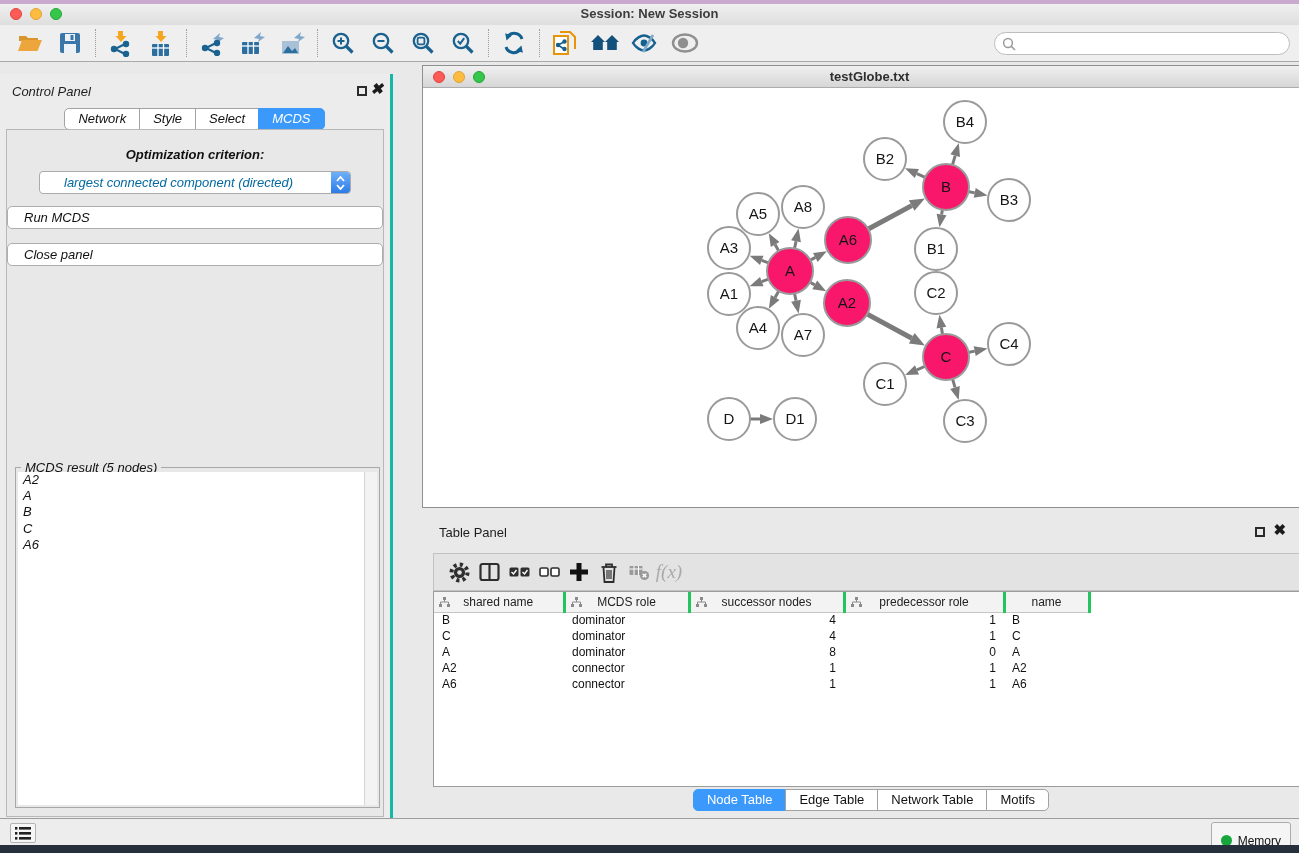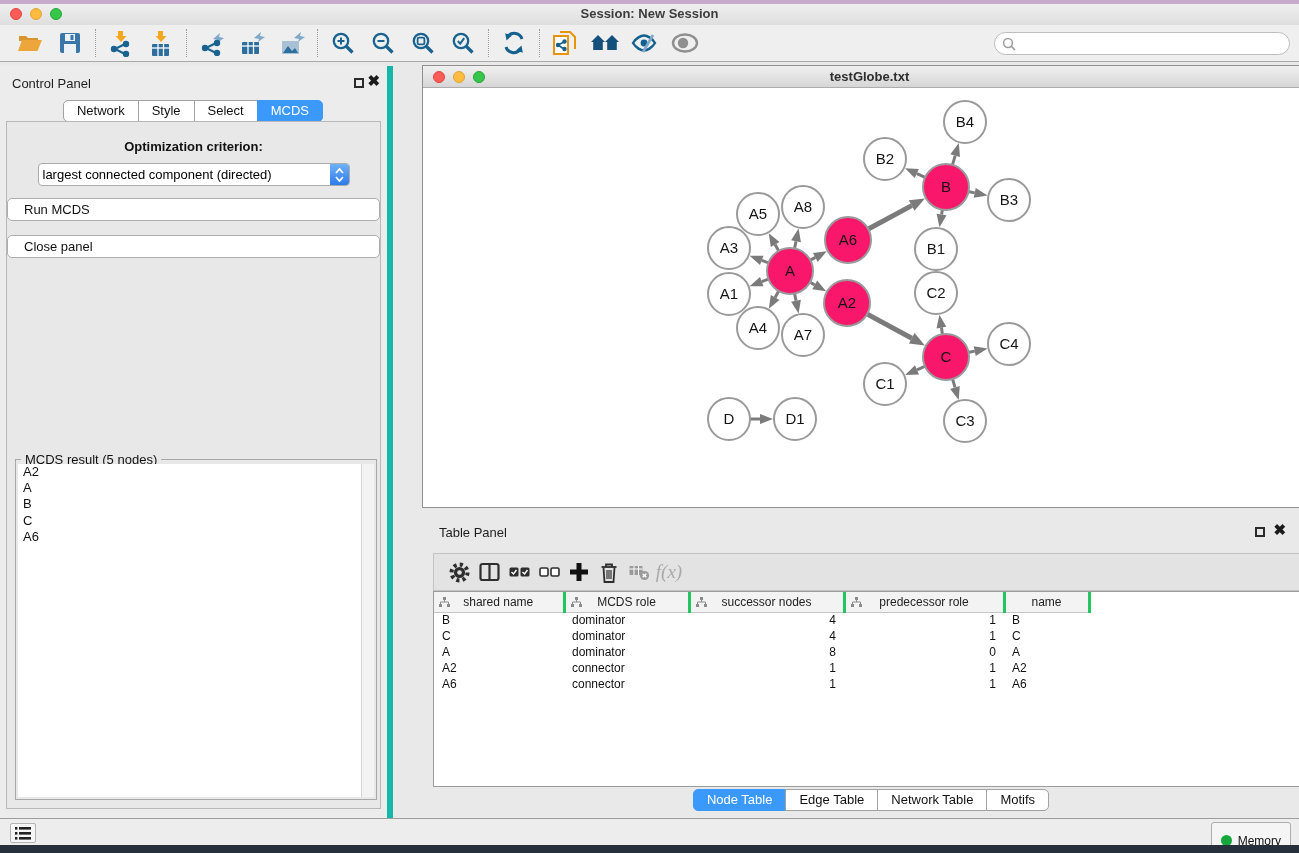--- a/index.html
+++ b/index.html
@@ -26,38 +26,38 @@
   
   .toolbar { position:absolute; left:0; top:25px; width:100%; height:37px; background:#EFEFEF;
     border-bottom:1px solid #A9A9A9; display:flex; align-items:center; padding:0 10px; }
   .tbtn { width:40px; height:32px; display:flex; align-items:center; justify-content:center; cursor:default; }
   .tsep { width:1px; height:28px; border-left:1px dotted #9C9C9C; margin:0 5px; }
   .tsearch { position:absolute; right:9px; top:7px; width:296px; height:23px; background:#fff;
     border:1px solid #BDBDBD; border-radius:12px; display:flex; align-items:center; padding-left:7px; }
   .tsearch input { border:none; outline:none; flex:1; font-size:13px; background:transparent; margin-left:5px; font-family:"Liberation Sans",sans-serif; }
 
   
-  .control-panel { position:absolute; left:0; top:66px; width:393px; height:756px;
-    background:#ECECEC; border-right:6px solid #14b8a6; }
+  .control-panel { position:absolute; left:0; top:74px; width:393px; height:756px;
+    background:#ECECEC; border-right:3px solid #14b8a6;font-style:italic; }
   .cp-title { position:absolute; left:12px; top:10px; font-size:13px; color:#1E1E1E; }
   .winbtn-float { position:absolute; top:12px; width:10px; height:10px; border:2px solid #2B2B2B; }
   .winbtn-close { position:absolute; top:6px; font-size:15px; font-weight:bold; color:#1B1B1B; line-height:18px; }
   .cp-float { right:23px; } .cp-close { right:7px; }
   .cp-tabs { position:absolute; left:0; top:34px; width:100%; display:flex; justify-content:center; }
   .seg { height:22px; line-height:20px; padding:0 13px; background:#fff; border:1px solid #A2A2A2;
     font-size:13px; color:#111; margin-left:-1px; }
   .seg.first { border-radius:5px 0 0 5px; }
   .seg.last { border-radius:0 5px 5px 0; }
   .seg.active { background:#3C99FC; border-color:#3C99FC; color:#fff; }
   .cp-pane { position:absolute; left:6px; right:6px; top:55px; bottom:13px;
     border:1px solid #B8B8B8; background:#E8E8E8; }
   .opt-label { text-align:center; margin-top:17px; font-size:13px; font-weight:600; color:#111; }
   .criterion { position:relative; margin:9px auto 0; width:312px; height:23px;
     background:#fff; border:1px solid #ABABAB; border-radius:4px; }
-  .criterion .sel-text { font-size:13px; line-height:21px; padding-left:4px; color:#000000;
+  .criterion .sel-text { font-size:13px; line-height:21px; padding-left:24px; color:#0369a1;
     white-space:nowrap; overflow:hidden; }
   .criterion .stepper { position:absolute; right:0; top:0; width:19px; height:21px;
     background:linear-gradient(#6FB1F8,#2D7BE8); border-radius:0 3px 3px 0;
     display:flex; align-items:center; justify-content:center; }
   .btn-row { margin-top:12px; display:flex; justify-content:center; gap:14px;flex-direction:column; }
   .btn { height:23px; line-height:21px; padding:0 16px; background:#fff; border:1px solid #ADADAD;
     border-radius:5px; font-size:13px; color:#111; cursor:default; }
   .result-box { position:absolute; left:8px; right:3px; top:337px; bottom:8px;
     border:1px solid #A8A8A8; }
   .result-legend { position:absolute; top:-8px; left:5px; background:#E8E8E8; padding:0 4px;

